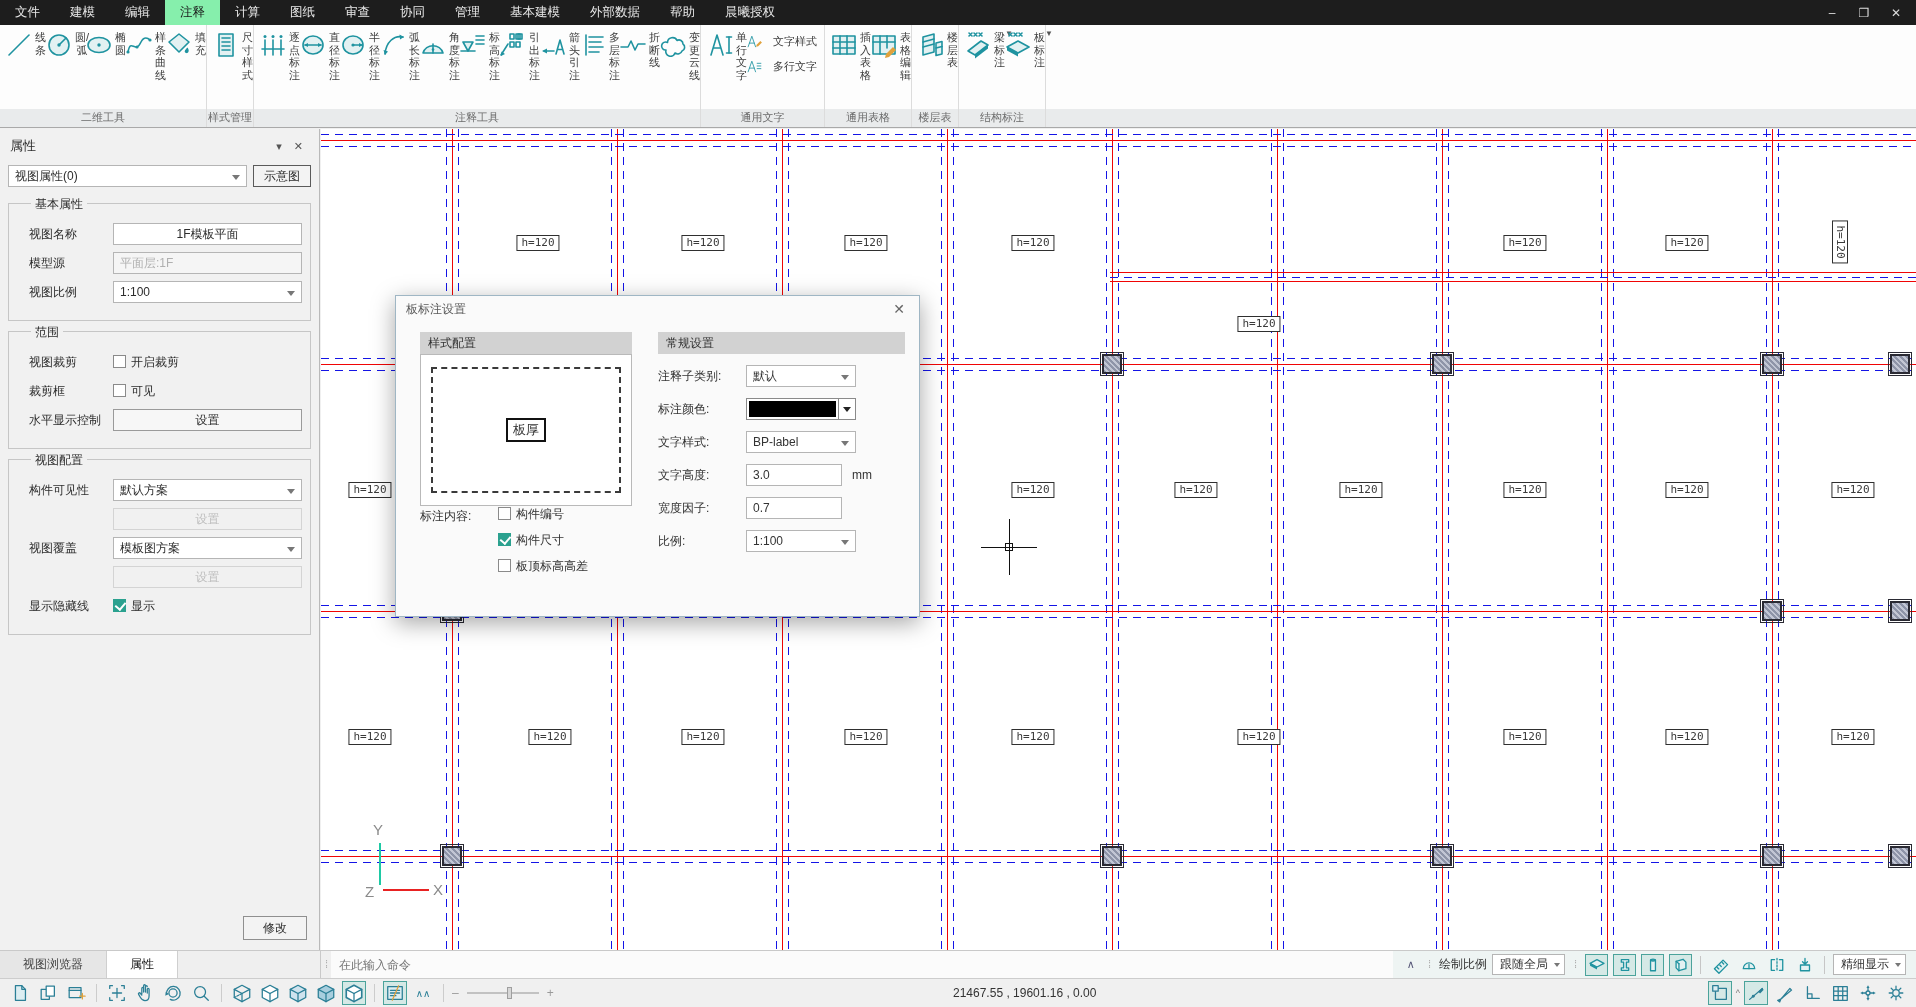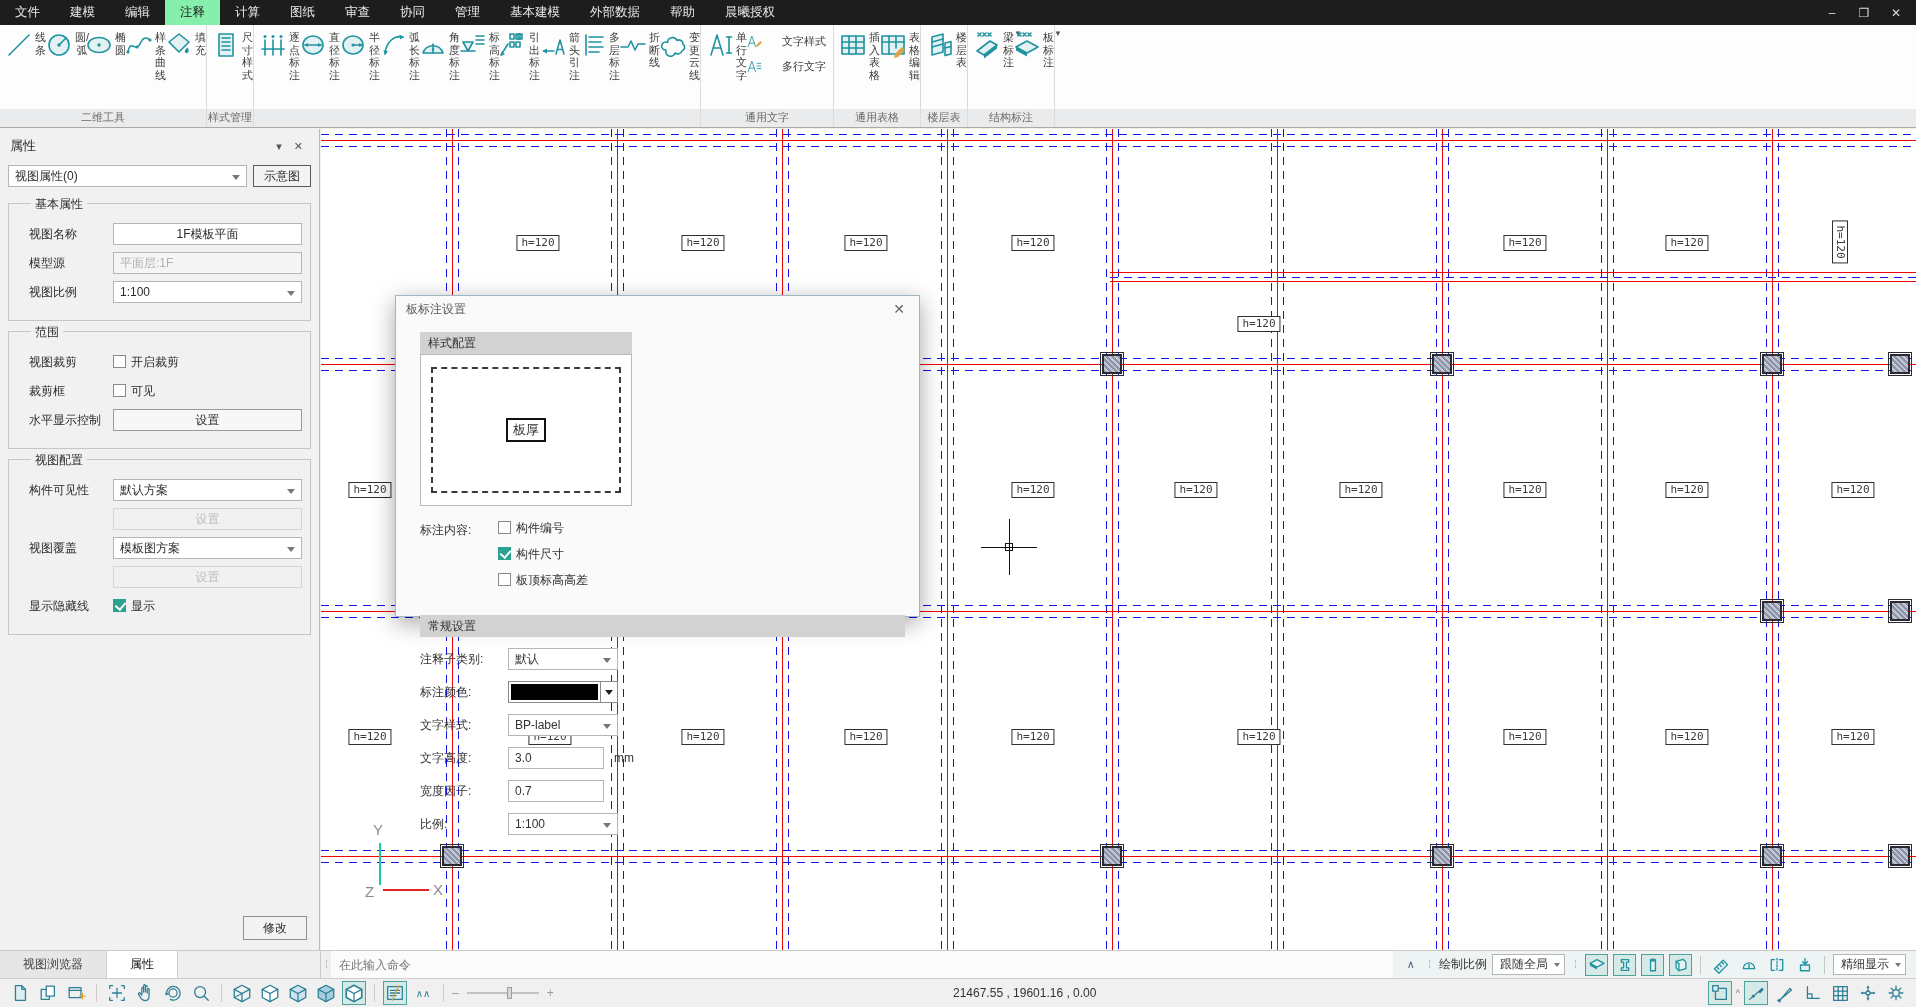--- a/index.html
+++ b/index.html
@@ -21,21 +21,21 @@
     background:linear-gradient(#fdfdfd 0,#fdfdfd 84px,#e9ebec 84px,#e9ebec 100%);
     border-bottom:1px solid #a9a9a9; display:flex; }
   .rgroup { display:flex; flex-direction:column; border-right:1px solid #dcdcdc; }
   .rgroup-items { display:flex; align-items:flex-start; padding:2px 3px 0 3px; height:84px; }
   .rgroup-label { height:18px; font-size:11px; color:#6b6b6b; text-align:center; line-height:17px; }
   .ritem { width:40px; display:flex; flex-direction:row; align-items:flex-start; padding-top:2px; cursor:default; }
   .ritem .ricon { width:32px; height:32px; }
   .ritem .rcap { font-size:11px; color:#3c3c3c; line-height:12.5px; text-align:center; white-space:pre-line; margin-top:2px; }
   .ritem .rcaret { font-size:8px; color:#555; line-height:8px; margin-top:1px; }
   .rstack { display:flex; flex-direction:column; justify-content:flex-start; gap:8px; padding:6px 4px 0 2px; }
-  .rstack-item { display:flex; align-items:center; gap:19px; font-size:11px; color:#3c3c3c; }
+  .rstack-item { display:flex; align-items:center; gap:10px; font-size:11px; color:#3c3c3c; }
   .rstack-item svg { width:17px; height:17px; }
   svg.tealicon { stroke:#1f93a0; fill:none; stroke-width:1.6; stroke-linecap:round; stroke-linejoin:round; }
   svg.tealicon .f { fill:#1f93a0; stroke:none; }
   svg.tealicon .t { fill:#e3f1f2; }
   svg.tealicon .p { fill:#e0a23c; stroke:none; }
   svg.blueicon { stroke:#2b7f96; fill:none; stroke-width:1.4; stroke-linecap:round; stroke-linejoin:round; }
   svg.blueicon .f { fill:#2b7f96; stroke:none; }
   svg.blueicon .t { fill:#ddeef2; }
   svg.blueicon .p { stroke:#e0a23c; }
 
@@ -88,29 +88,29 @@
   .pickbox { position:absolute; width:8px; height:8px; border:1px solid #111; background:transparent; }
   .ucs-letter { position:absolute; color:#8a8a8a; font-size:15px; }
   .ucs-y { position:absolute; width:2px; background:#1ec9a4; }
   .ucs-x { position:absolute; height:2px; background:#e82222; }
 
   
   .dialog { position:absolute; left:395px; top:295px; width:525px; height:322px; background:#fafafa;
     border:1px solid #9fb6c4; box-shadow:0 6px 22px rgba(0,0,0,.35); z-index:60; font-size:12px; color:#333; }
   .dlg-title { height:26px; display:flex; align-items:center; padding:0 10px; color:#5a5a5a; }
   .dlg-close { margin-left:auto; color:#666; font-size:14px; padding:0 4px; }
-  .dlg-body { display:flex; padding:10px 14px 0 24px; gap:26px;flex-direction:column; }
+  .dlg-body { display:flex; padding:10px 14px 0 24px; gap:26px; }
   .dlg-colL { width:212px; }
   .dlg-colR { flex:1; }
   .dlg-sechead { background:#d2d2d2; color:#333; height:22px; line-height:22px; padding:0 8px; }
   .dlg-preview { border:1px solid #b9b9b9; background:#fff; height:152px; position:relative; }
   .dlg-dashrect { position:absolute; left:10px; top:12px; right:10px; bottom:12px; border:2px dashed #3a3a3a; }
   .dlg-thick { position:absolute; left:50%; top:50%; transform:translate(-50%,-50%); border:2px solid #111;
     background:#fff; padding:1px 5px; font-size:13px; }
-  .dlg-content-row { display:flex; margin-top:14px; }
+  .dlg-content-row { display:flex; }
   .dlg-content-label { width:78px; padding-top:2px; }
   .dlg-checks { display:flex; flex-direction:column; gap:9px; }
   .dlg-field { display:flex; align-items:center; margin-top:11px; }
   .dlg-field-label { width:88px; }
   .dlg-select { position:relative; width:110px; height:22px; border:1px solid #b5b5b5; background:#fff;
     line-height:20px; padding:0 6px; }
   .dlg-input { width:96px; height:22px; border:1px solid #b5b5b5; background:#fff; line-height:20px; padding:0 6px; }
   .dlg-suffix { margin-left:10px; color:#333; }
   .dlg-colorbox { width:110px; height:22px; border:1px solid #8a8a8a; background:#fff; display:flex; align-items:stretch; }
   .dlg-colorswatch { flex:1; margin:2px; background:#000; }
@@ -343,20 +343,21 @@
             <span class="rcap">折断线</span>
           </div>
           <div class="ritem">
             <span class="ricon"><svg class="tealicon" viewBox="0 0 32 32" width="32" height="32">
                 <path d="M9 21 a4 4 0 1 1 1.5 -7.5 a5 5 0 0 1 9.5 -2 a4 4 0 0 1 6 3.5 a4 4 0 0 1 -1 7 a4.5 4.5 0 0 1 -7 2 a4.5 4.5 0 0 1 -9 -3 z"></path>
               </svg></span>
             <span class="rcap">变更
 云线</span>
           </div>
         </div>
+        <div class="rgroup-label">注释工具</div>
       </div>
       <div class="rgroup">
         <div class="rgroup-items">
           <div class="ritem">
             <span class="ricon"><svg class="tealicon" viewBox="0 0 32 32" width="32" height="32">
                 <path d="M7 26 L13 6 L19 26 M9.5 19 h7"></path>
                 <line x1="25" y1="8" x2="25" y2="24"></line>
                 <line x1="22.5" y1="8" x2="27.5" y2="8"></line>
                 <line x1="22.5" y1="24" x2="27.5" y2="24"></line>
               </svg></span>

